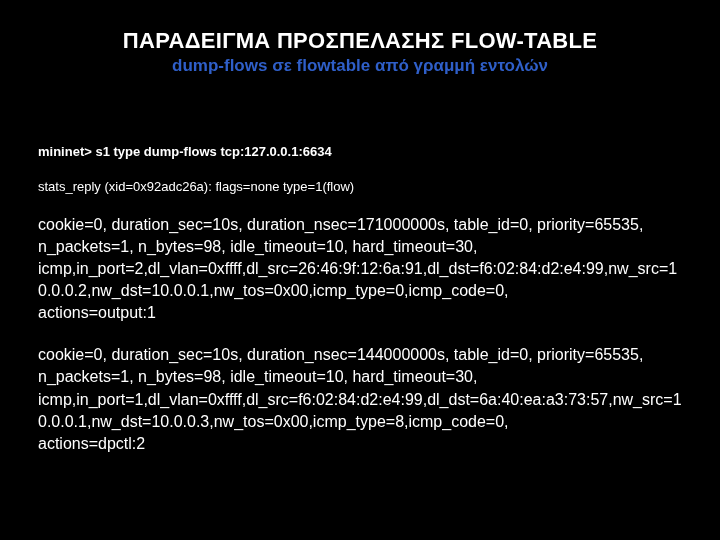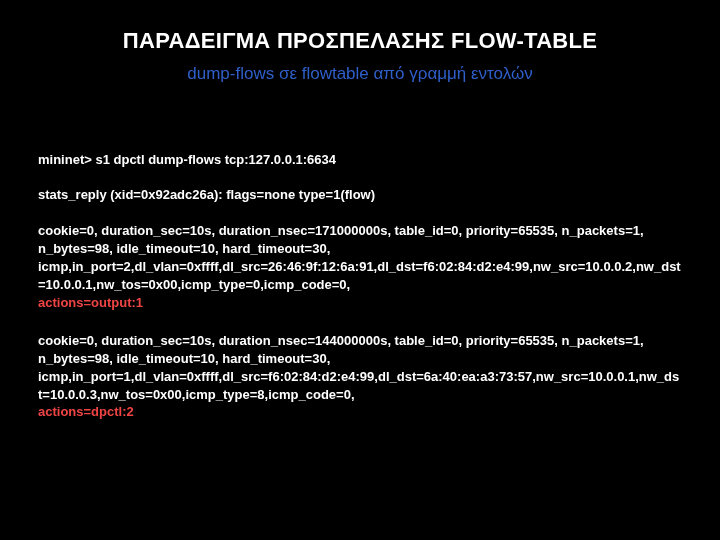--- a/index.html
+++ b/index.html
@@ -17,61 +17,61 @@
   }
   .title {
     color: #fff;
     font-weight: 700;
     font-size: 22px;
     text-align: center;
     letter-spacing: 0.3px;
   }
   .subtitle {
     color: #2f5fc9;
-    font-weight: 400;
+    font-weight: 700;
     font-size: 17px;
     text-align: center;
-    margin-top: 10px;
+    margin-top: 2px;
     margin-bottom: 68px;
   }
   .prompt-line {
     color: #fff;
     font-size: 13px;
     font-weight: 700;
     margin-bottom: 20px;
   }
   .prompt-line .prompt { font-weight: 700; }
   .stats-line {
     color: #fff;
     font-size: 13px;
-    font-weight: 700;
+    font-weight: 400;
     margin-bottom: 20px;
   }
   .flow-block {
     color: #fff;
-    font-size: 13px;
-    font-weight: 700;
+    font-size: 16px;
+    font-weight: 400;
     line-height: 1.38;
     margin-bottom: 20px;
     word-break: break-word;
   }
-  .flow-block .actions { color: #ef4444; margin-top: 20px; }
+  .flow-block .actions { color: #ffffff; margin-top: 20px; }
   .content-area { padding-left: 2px; padding-right: 2px; }
 </style>
 </head>
 <body>
 
 <div class="slide">
   <div class="title">ΠΑΡΑΔΕΙΓΜΑ ΠΡΟΣΠΕΛΑΣΗΣ FLOW-TABLE</div>
   <div class="subtitle">dump-flows σε flowtable από γραμμή εντολών</div>
 
   <div class="content-area">
 
     <div class="prompt-line">
-      <span class="prompt">mininet&gt; </span><span>s1 dpctl dump-flows tcp:127.0.0.1:6634</span>
+      <span class="prompt">mininet&gt; </span><span>s1 type dump-flows tcp:127.0.0.1:6634</span>
     </div>
 
     <div class="stats-line">stats_reply (xid=0x92adc26a): flags=none type=1(flow)</div>
 
     <div class="flow-block">
       <span>cookie=0, duration_sec=10s, duration_nsec=171000000s, table_id=0, priority=65535, n_packets=1, n_bytes=98, idle_timeout=10, hard_timeout=30, icmp,in_port=2,dl_vlan=0xffff,dl_src=26:46:9f:12:6a:91,dl_dst=f6:02:84:d2:e4:99,nw_src=10.0.0.2,nw_dst=10.0.0.1,nw_tos=0x00,icmp_type=0,icmp_code=0,</span><br>
       <span class="actions">actions=output:1</span>
     </div>
 
     <div class="flow-block">

